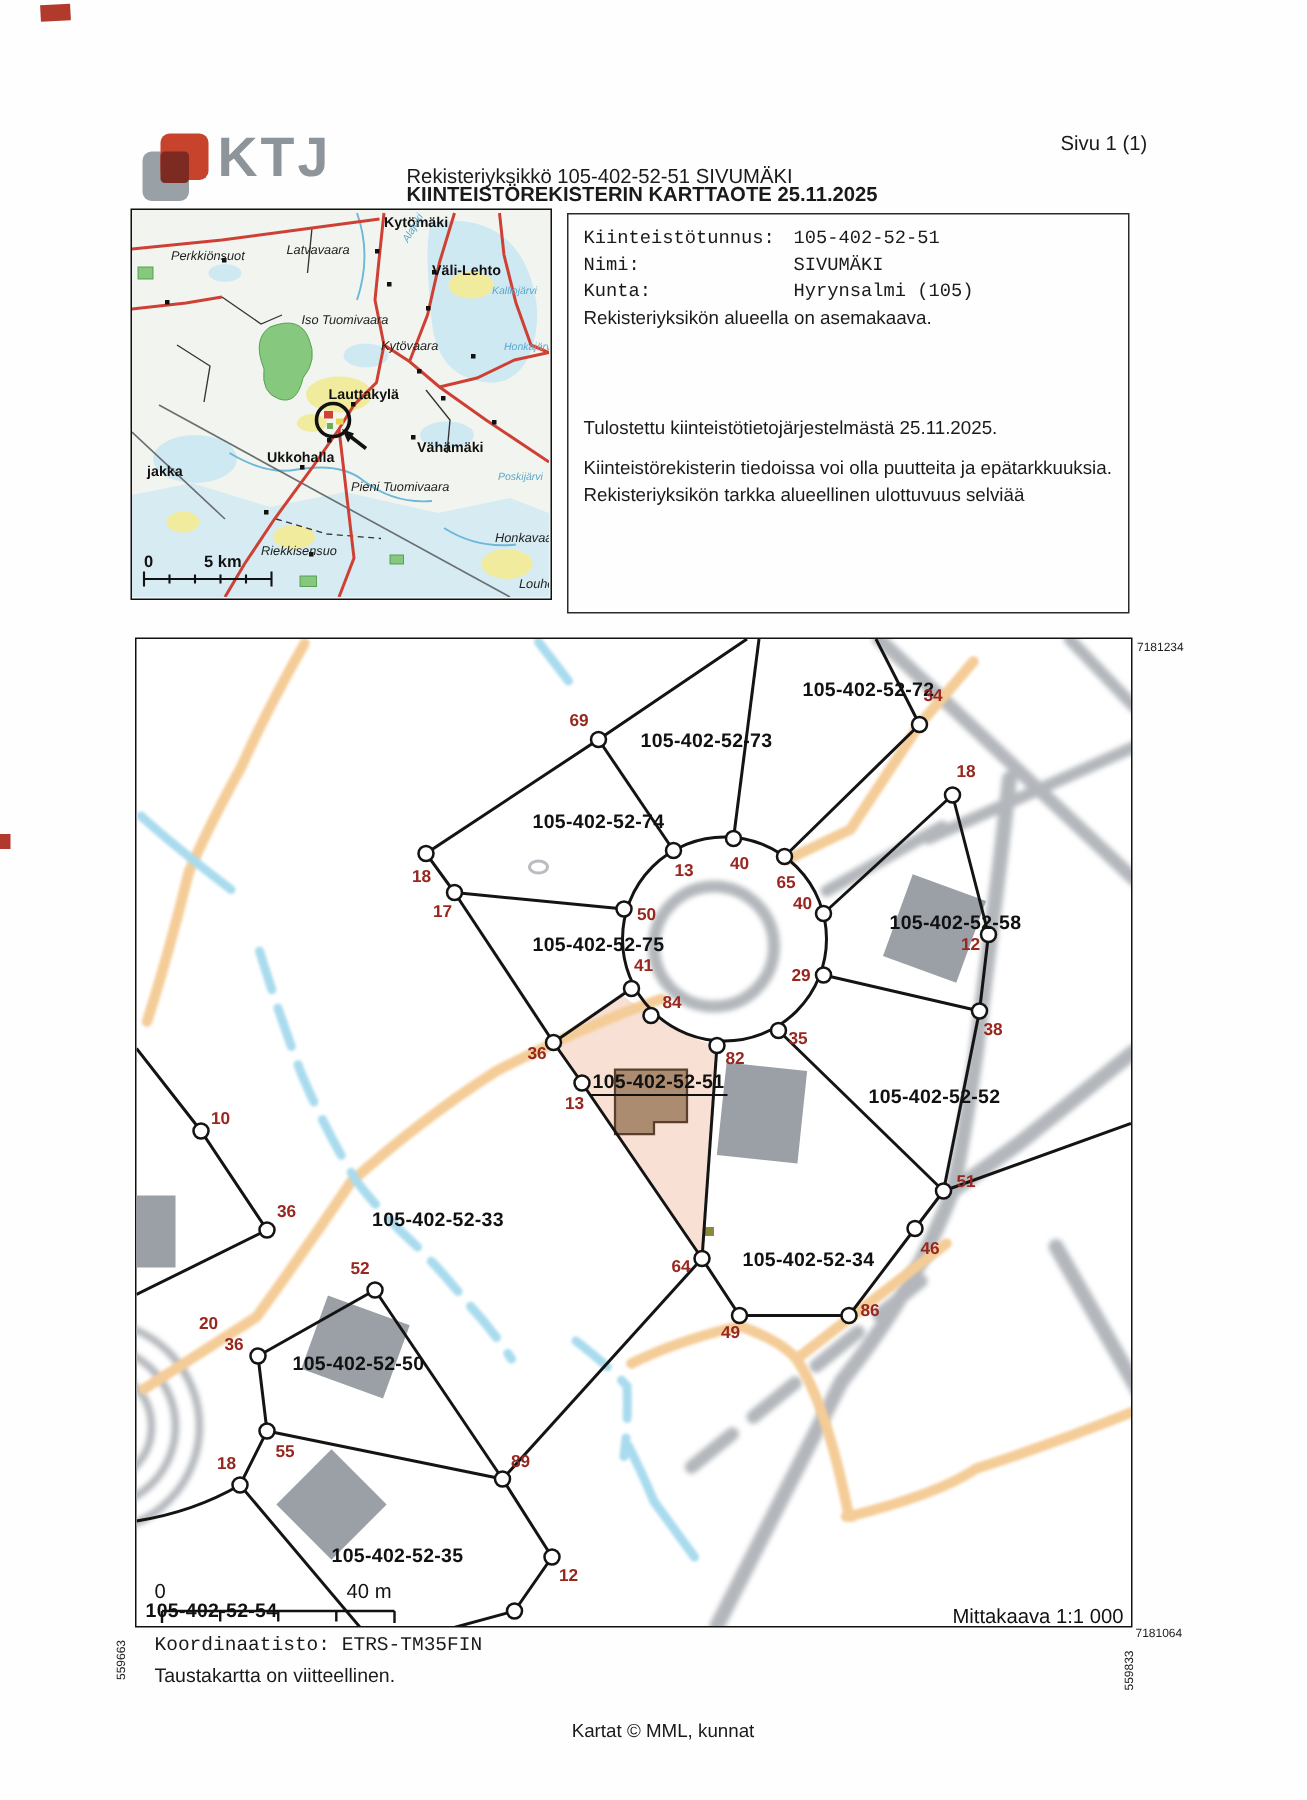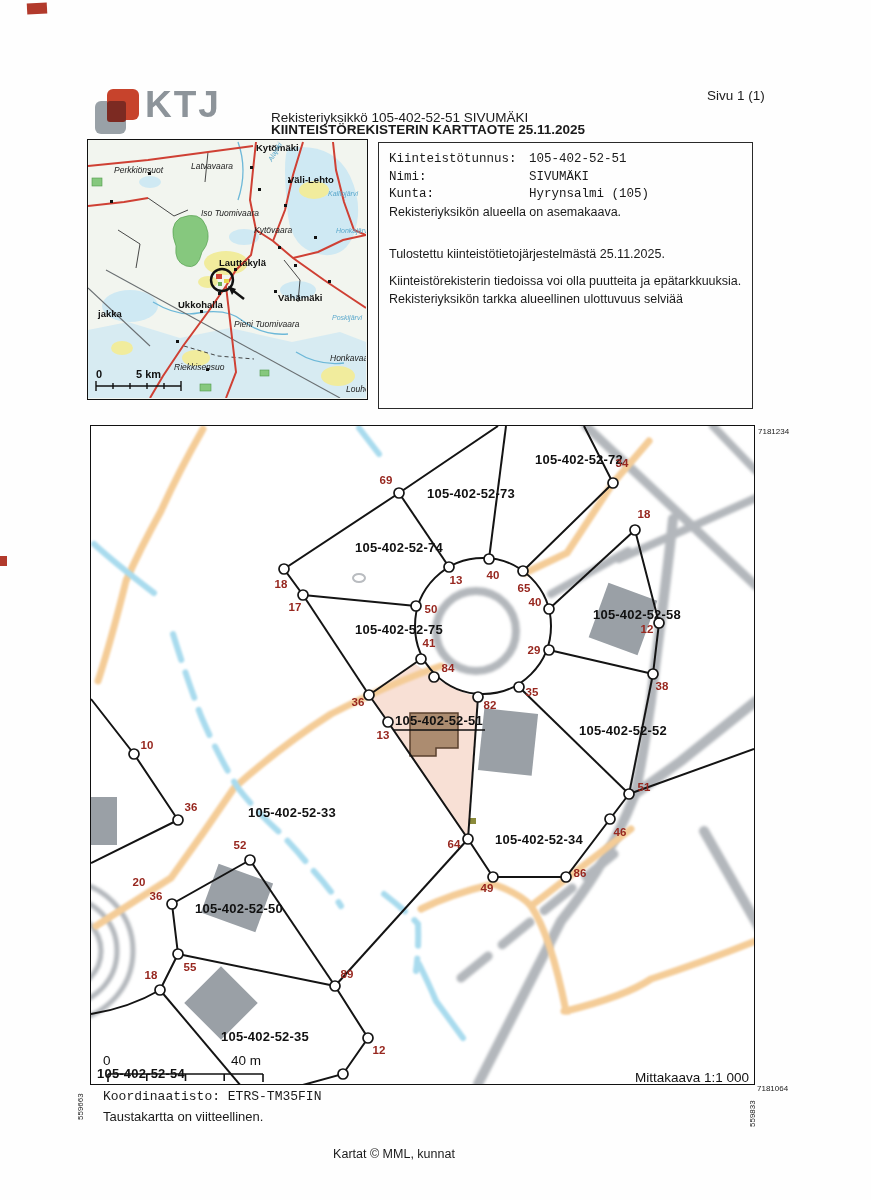--- a/index.html
+++ b/index.html
@@ -15,32 +15,32 @@
   #hdr-sub{left:271px;top:110px;font-size:13.5px;}
   #hdr-page{left:707px;top:88px;font-size:13.5px;}
   
   .artifact{background:#b23a2c;}
   
   #info-box{left:378px;top:142px;width:375px;height:267px;border:1.3px solid #2a2a2a;
             box-sizing:border-box;padding:8px 10px;font-size:12.5px;overflow:hidden;}
   .info-row{display:flex;height:17.5px;line-height:17.5px;font-family:Liberation Mono, monospace;}
   .info-row .lbl{width:140px;}
   #asemakaava{height:17.5px;line-height:17.5px;}
-  #printed{margin-top:25px;height:17.5px;line-height:17.5px;}
+  #printed{margin-top:56px;height:17.5px;line-height:17.5px;}
   #disclaimer{margin-top:8px;line-height:18.4px;}
   
   #ov-wrap{left:87px;top:139px;width:281px;height:261px;border:1.6px solid #111;box-sizing:border-box;background:#f2f5ef;}
   
   #map-wrap{left:90px;top:425px;width:663px;height:658px;border:1.5px solid #111;box-sizing:content-box;background:#fff;}
   .corner-num{font-size:8px;color:#222;}
   .corner-vert{font-size:8px;color:#222;transform:rotate(-90deg);transform-origin:0 0;}
   
   #coord-sys{left:103px;top:1089px;font-size:13px;font-family:Liberation Mono, monospace;}
   #coord-note{left:103px;top:1109px;font-size:13px;}
-  #footer-credit{left:0;top:1147px;width:788px;text-align:center;font-size:12.5px;}
+  #footer-credit{left:0;top:1147px;width:788px;text-align:center;font-size:12.5px;padding-left:48px;}
 </style>
 </head>
 <body>
 
 <div id="page">
 
   <div class="abs artifact" style="left:27px;top:3px;width:20px;height:11px;transform:rotate(-3deg);"></div>
   <div class="abs artifact" style="left:0;top:556px;width:7px;height:10px;"></div>
 
   <div class="abs" id="logo-gray"></div>

